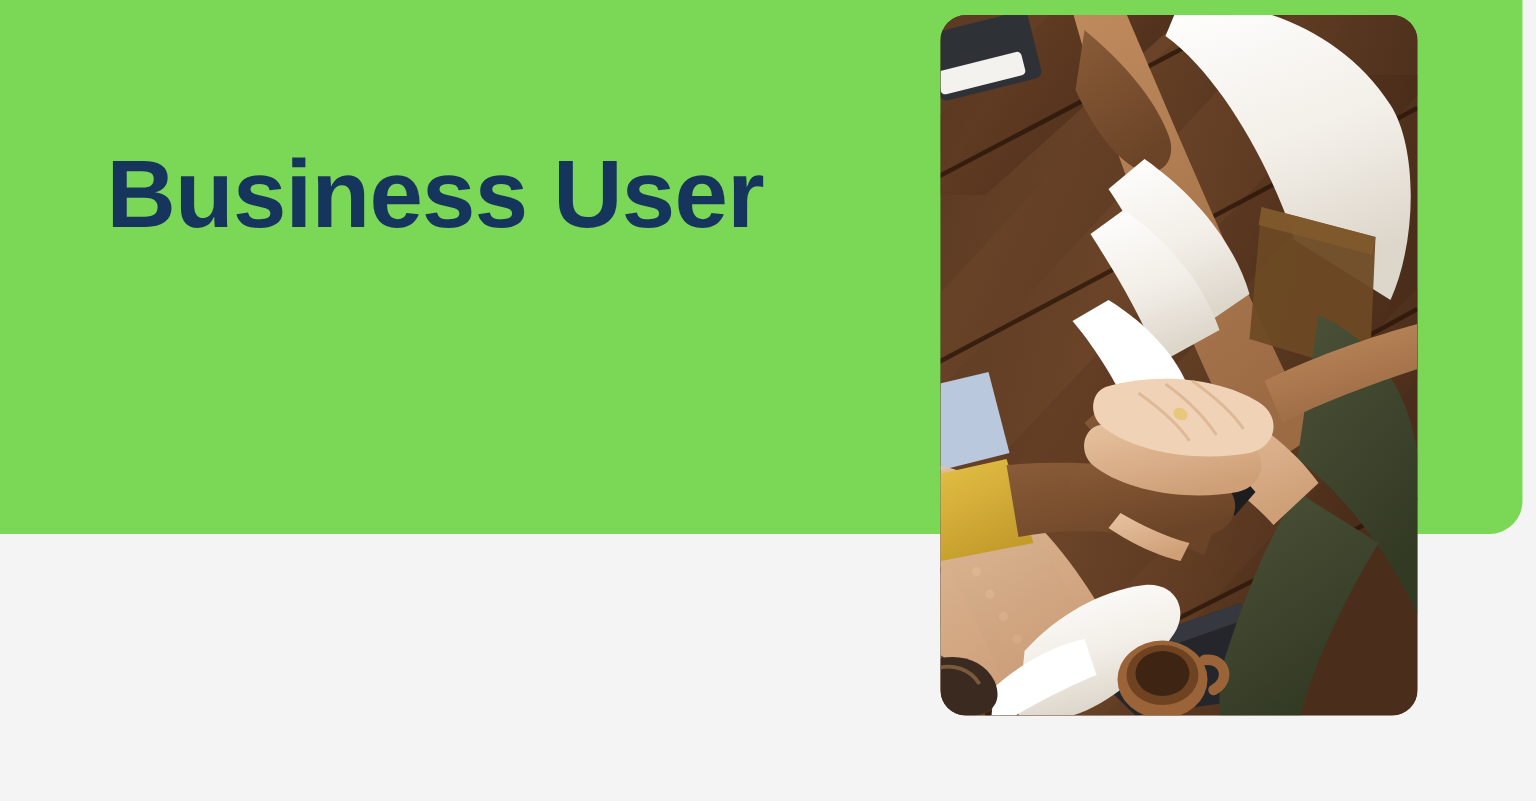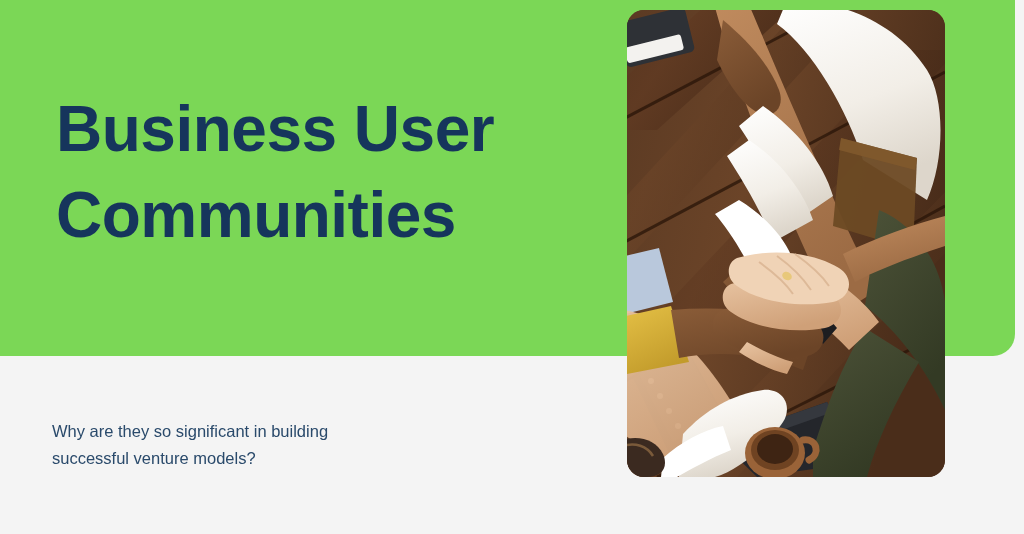--- a/index.html
+++ b/index.html
@@ -44,20 +44,21 @@
     color: #16355c;
     font-family: "Liberation Sans", sans-serif;
     font-size: 64px;
     font-weight: bold;
     line-height: 86px;
     letter-spacing: -0.5px;
   }
   .headline .hl-line {
     display: block;
     white-space: nowrap;
+    margin-left: 15px;
   }
 
   
   .subtitle {
     position: absolute;
     left: 52px;
     top: 418px;
     width: 420px;
     margin: 0;
     color: #2a4a6b;
@@ -89,27 +90,22 @@
 </style>
 </head>
 <body>
 
 <div id="slide">
 
   <div class="green-panel"></div>
 
   <h1 class="headline">
     <span class="hl-line">Business User</span>
-    <span class="hl-line">Communities</span>
   </h1>
 
-  <p class="subtitle">
-    <span class="sub-line">Why are they so significant in building</span>
-    <span class="sub-line">successful venture models?</span>
-  </p>
 
   <div class="photo-card">
     <svg viewBox="0 0 318 467" preserveAspectRatio="xMidYMid slice">
       <defs>
         <linearGradient id="woodA" x1="0" y1="0" x2="1" y2="0.35">
           <stop offset="0%" stop-color="#5b3a23"></stop>
           <stop offset="45%" stop-color="#6b4428"></stop>
           <stop offset="100%" stop-color="#4a2d1a"></stop>
         </linearGradient>
         <linearGradient id="woodB" x1="0" y1="0" x2="1" y2="0.4">

